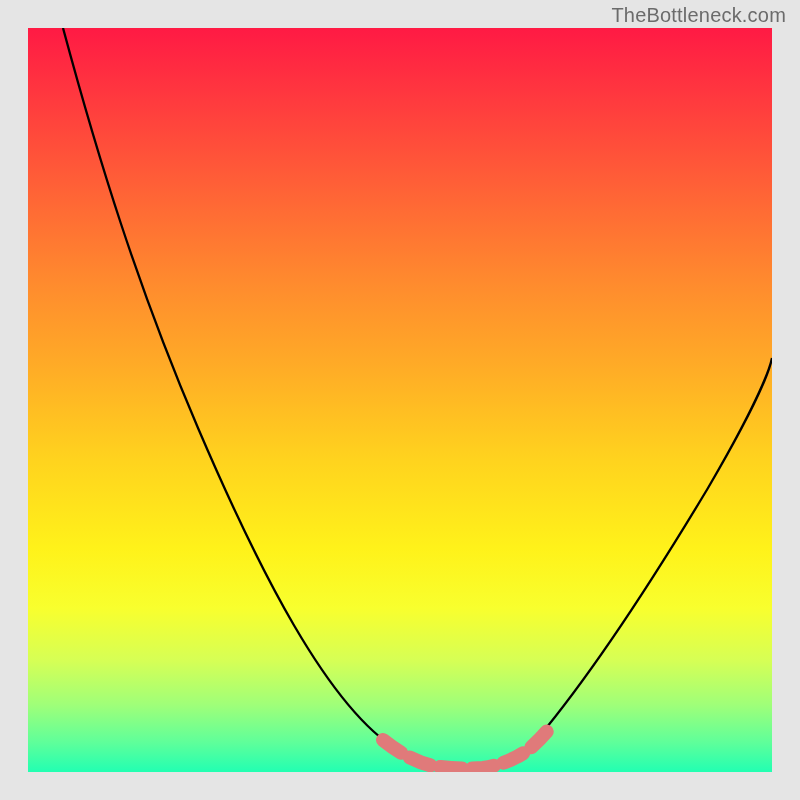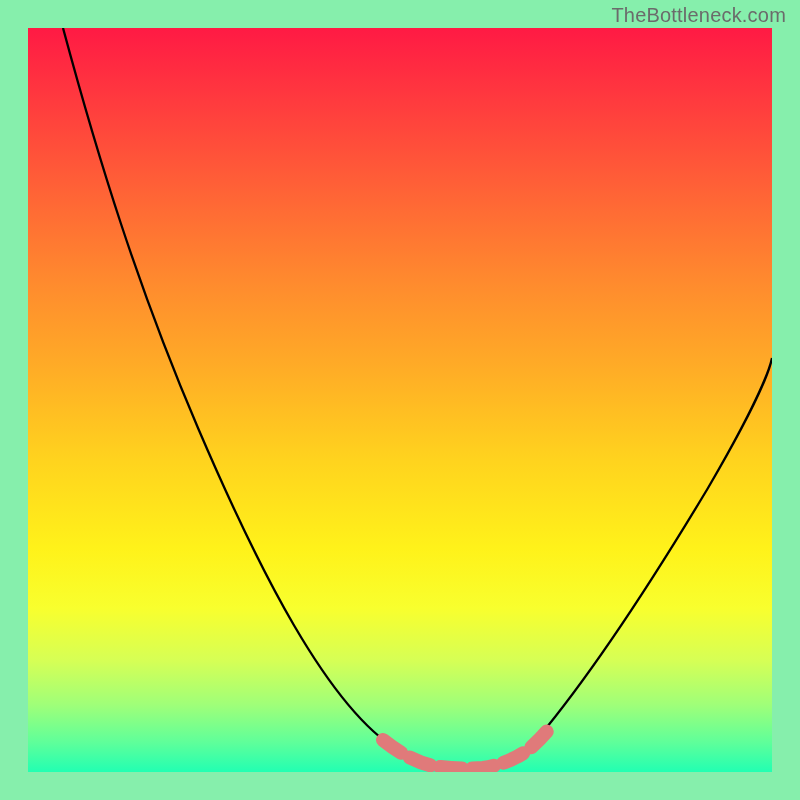--- a/index.html
+++ b/index.html
@@ -10,21 +10,21 @@
     background: #000000;
     overflow: hidden;
     font-family: Arial, Helvetica, sans-serif;
   }
   .frame {
     position: absolute;
     left: 0;
     top: 0;
     width: 800px;
     height: 800px;
-    background: #86efac;
+    background: #e5e5e5;
     text-decoration: underline;
   }
   .plot-area {
     position: absolute;
     left: 28px;
     top: 28px;
     width: 744px;
     height: 744px;
     
     background: linear-gradient(

